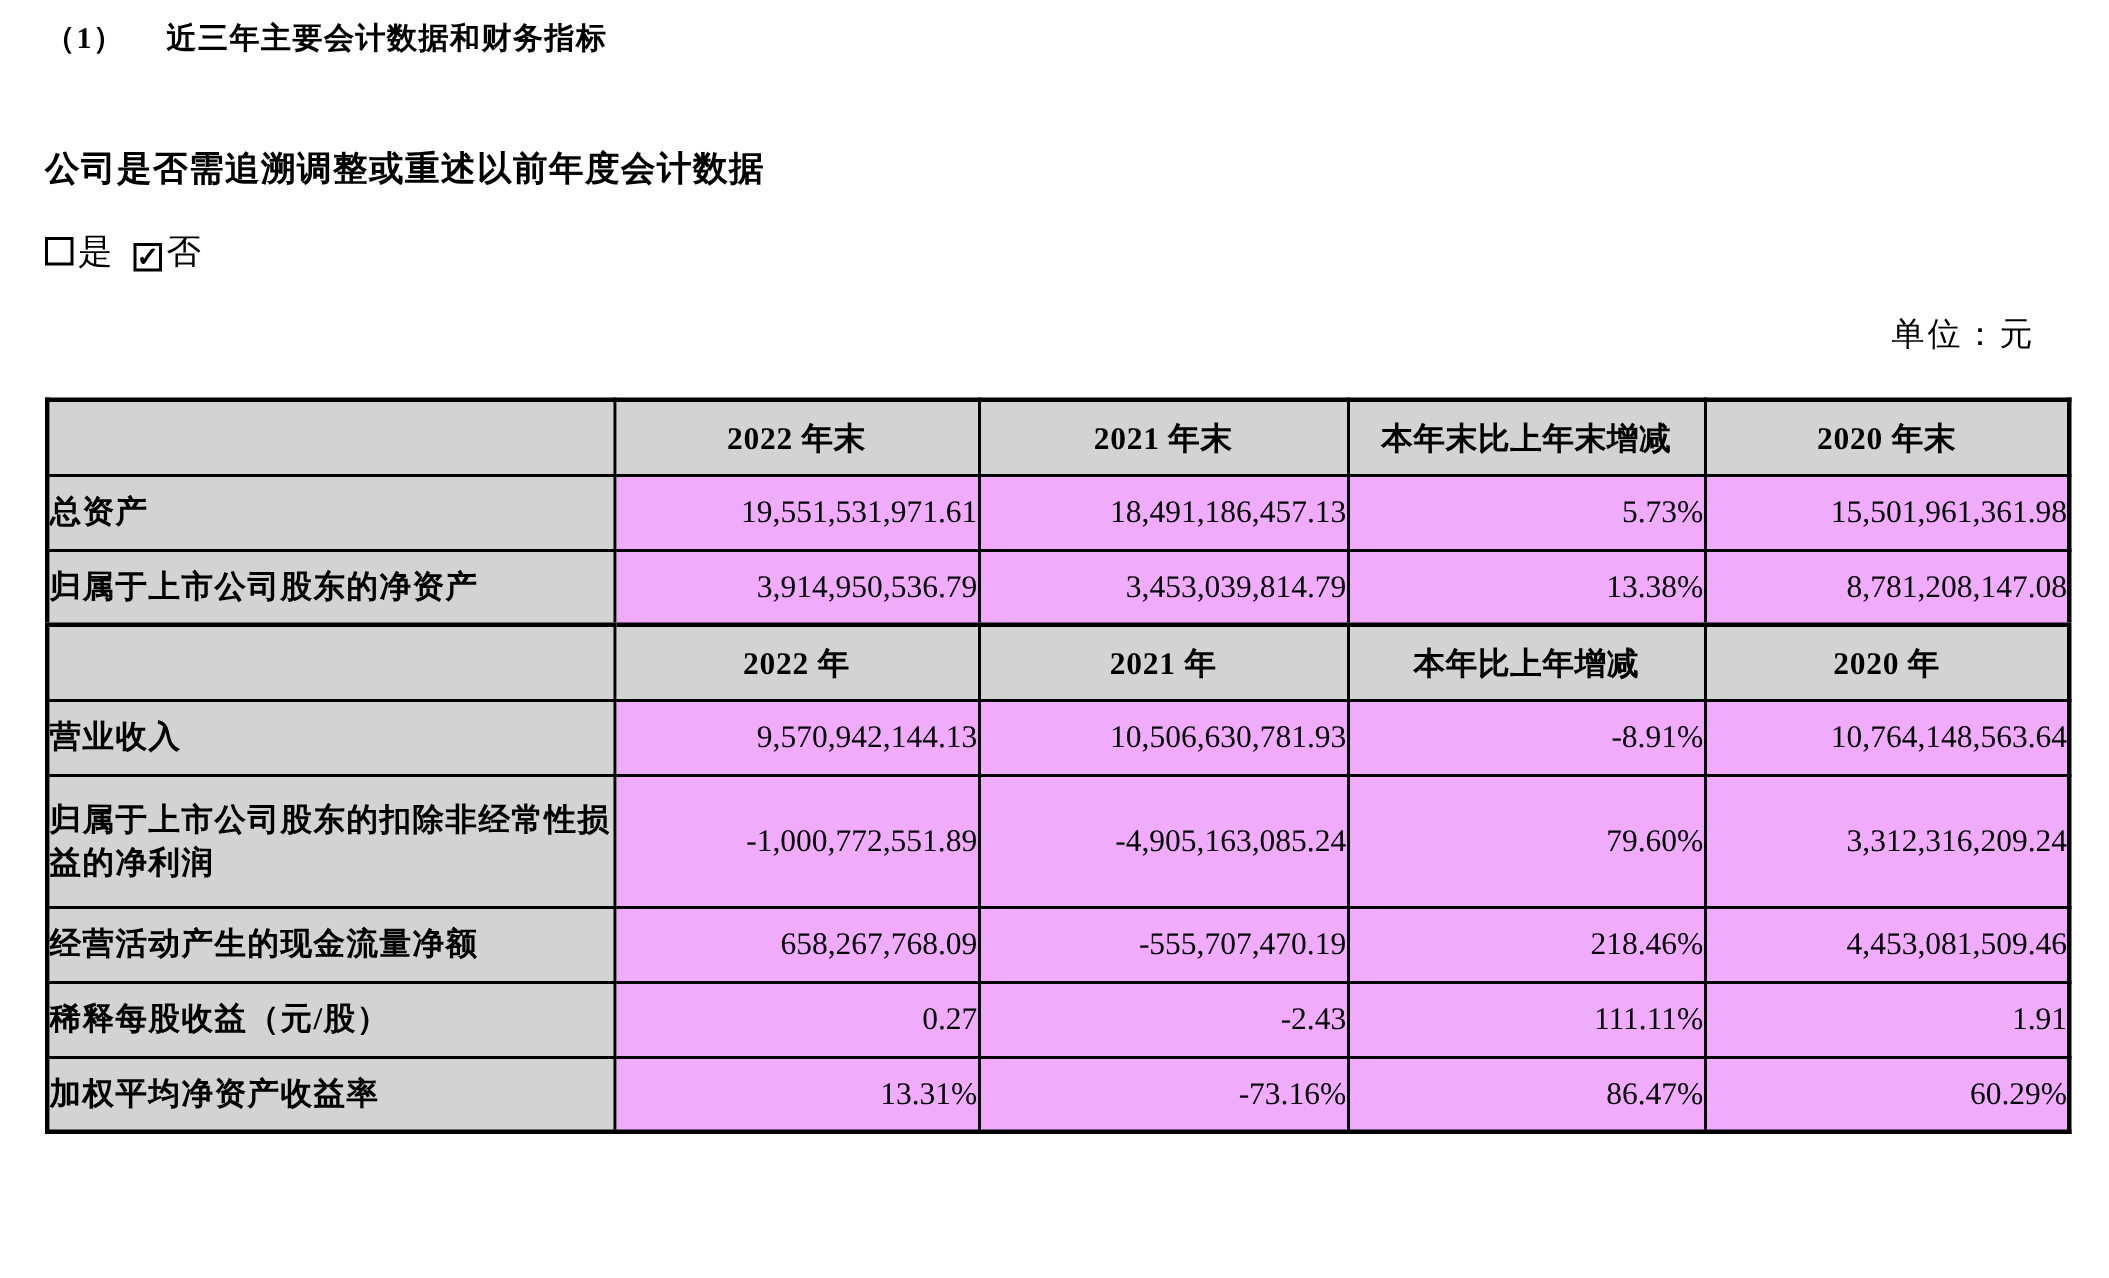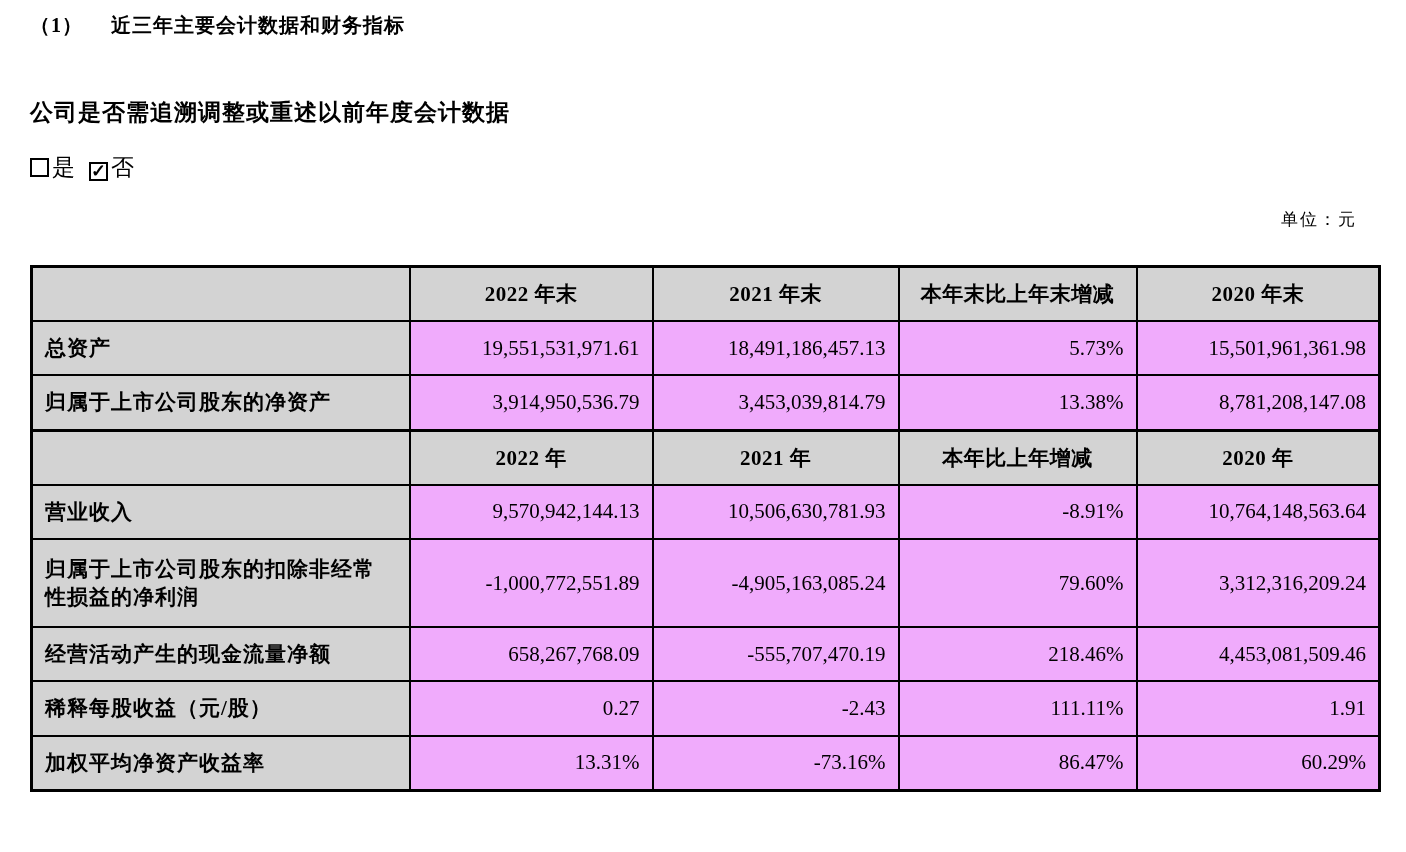--- a/index.html
+++ b/index.html
@@ -55,36 +55,36 @@
     line-height: 15px;
     font-size: 18px;
     font-weight: bold;
     vertical-align: -2px;
     margin-right: 3px;
   }
   .unit {
     position: absolute;
     right: 49px;
     top: 208px;
-    font-size: 17px;
+    font-size: 22px;
     letter-spacing: 2px;
   }
   table.fin-table {
     position: absolute;
     left: 30px;
     top: 265px;
     width: 1348px;
     border-collapse: collapse;
     table-layout: fixed;
     border: 3px solid #000;
   }
   table.fin-table td {
     border: 2px solid #000;
     font-size: 21px;
-    padding: 12px;
+    padding: 0;
     vertical-align: middle;
     overflow: hidden;
   }
   tr.r { height: 50px; }
   tr.tall { height: 88px; }
   td.lbl {
     background: #d3d3d3;
     font-weight: bold;
     text-align: left;
     padding: 2px 10px 2px 9px;

